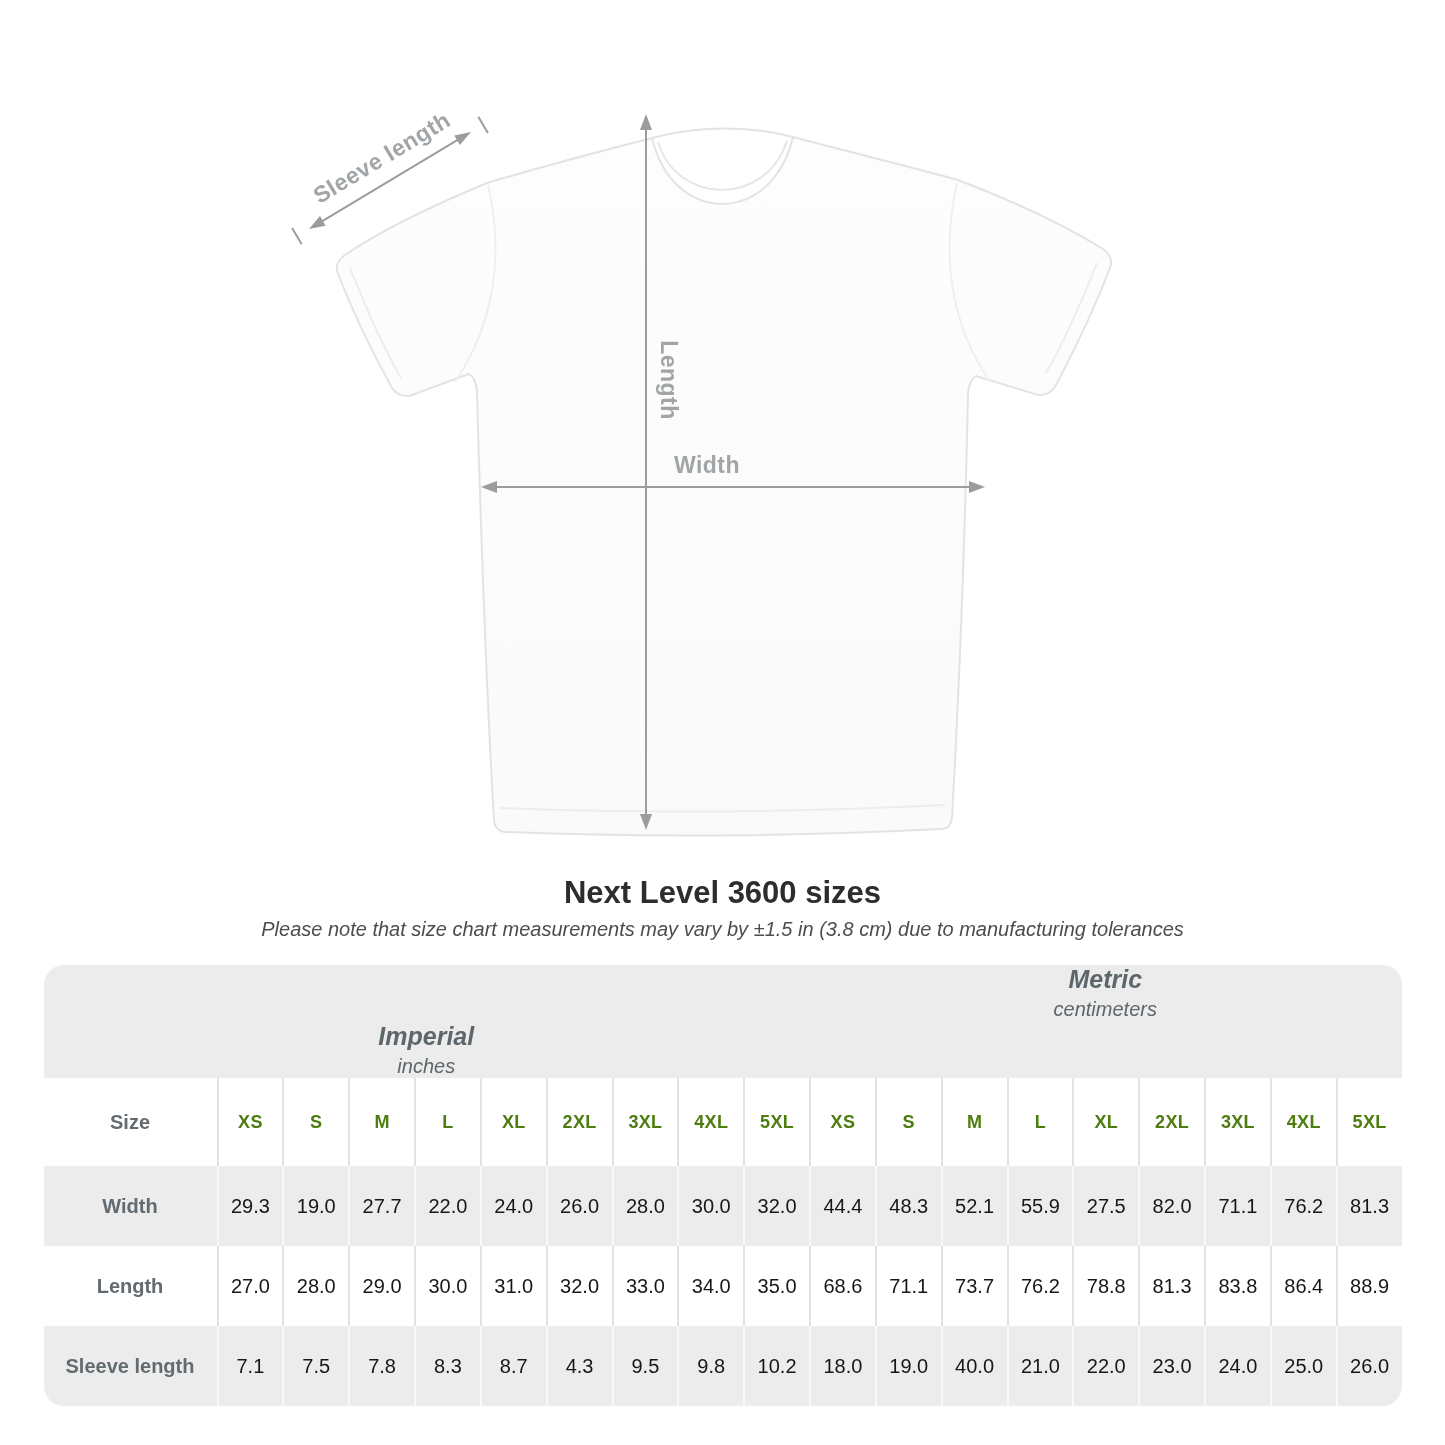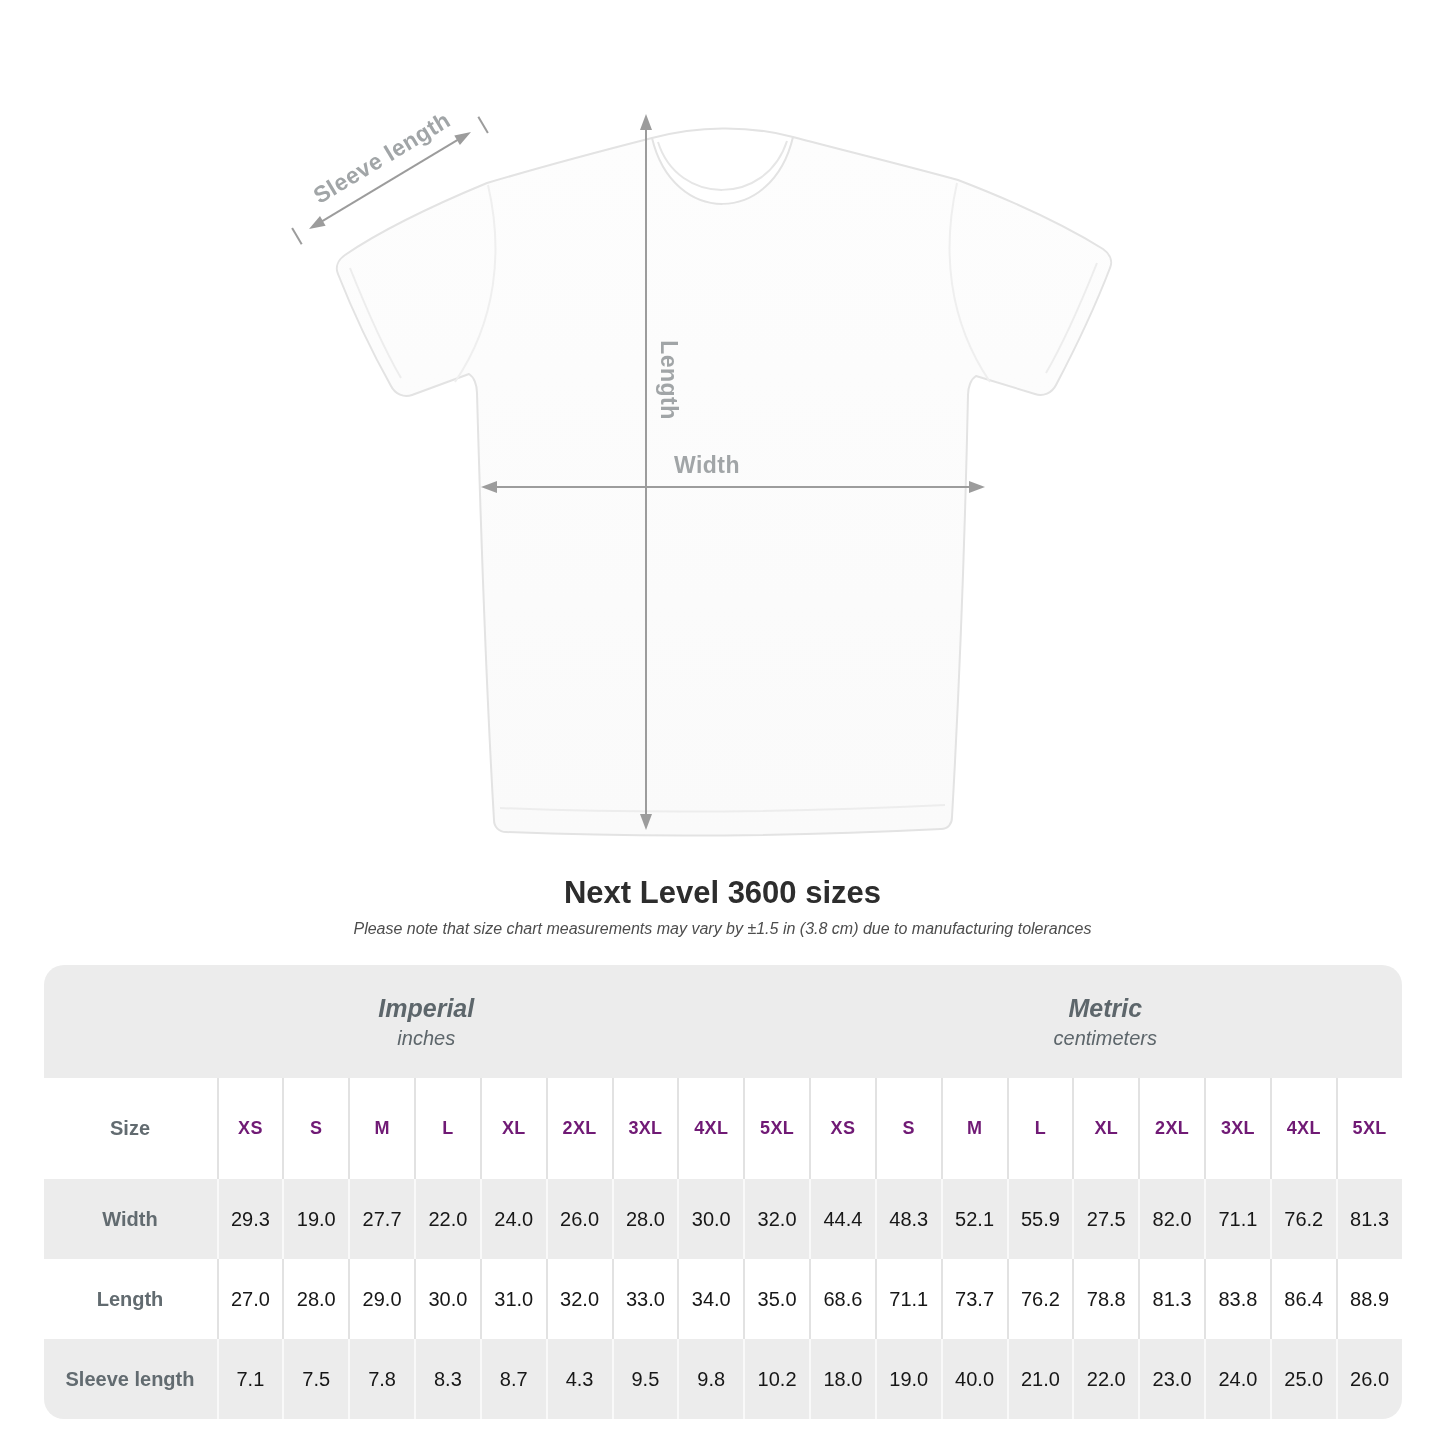--- a/index.html
+++ b/index.html
@@ -9,40 +9,40 @@
   
   .diagram{position:relative;width:1445px;height:866px;}
   .diagram svg{position:absolute;left:0;top:0;}
   .dim-label{position:absolute;font-weight:700;font-size:23px;letter-spacing:.5px;color:#a1a5a7;white-space:nowrap;}
   .dim-sleeve{left:382px;top:158px;transform:translate(-50%,-50%) rotate(-31deg);}
   .dim-length{left:668px;top:380px;transform:translate(-50%,-50%) rotate(90deg);}
   .dim-width{left:707px;top:465px;transform:translate(-50%,-50%);}
 
   
   .title{margin:8px 0 0;text-align:center;font-size:31px;line-height:37px;font-weight:700;color:#2d2d2d;}
-  .note{margin:6px 0 0;text-align:center;font-size:16px;line-height:24px;font-style:italic;color:#4d4d4d;}
+  .note{margin:6px 0 0;text-align:center;font-size:20px;line-height:24px;font-style:italic;color:#4d4d4d;}
 
   
   .size-table{margin:24px auto 0;width:1358px;border-radius:20px;overflow:hidden;background:#ffffff;}
   .band{display:grid;grid-template-columns:173px repeat(18,1fr);background:#ececec;height:113px;}
   .unit-group{display:flex;flex-direction:column;align-items:center;justify-content:center;gap:4px;}
   .g-imperial{grid-column:1 / 11;}
   .g-metric{grid-column:11 / 20;}
   .g-label{font-size:25px;font-weight:700;font-style:italic;color:#5d666b;}
   .g-sub{font-size:20px;font-style:italic;color:#5d666b;}
 
   .row{display:grid;grid-template-columns:173px repeat(18,1fr);background:#ffffff;}
   .row.shade{background:#ececec;}
-  .row-sizes{height:101px;}
+  .row-sizes{height:88px;}
   .row-data{height:80px;}
   .cell{display:flex;align-items:center;justify-content:center;height:100%;}
   .cell + .cell{border-left:2px solid #e2e2e2;}
   .row.shade .cell + .cell{border-left-color:#f9f9f9;}
   .cell.label{font-weight:700;font-size:20px;color:#626b70;}
-  .cell.head{font-weight:700;font-size:18px;color:#701a75;letter-spacing:.3px;}
+  .cell.head{font-weight:700;font-size:18px;color:#4d7c0f;letter-spacing:.3px;}
   .cell.val{font-size:20px;color:#171717;}
 </style>
 </head>
 <body>
 
 <div class="page">
 
   <div class="diagram">
     <svg width="1445" height="866" viewBox="0 0 1445 866">
       <defs>
@@ -109,27 +109,27 @@
     <div class="dim-label dim-sleeve">Sleeve length</div>
     <div class="dim-label dim-length">Length</div>
     <div class="dim-label dim-width">Width</div>
   </div>
 
   <h1 class="title">Next Level 3600 sizes</h1>
   <p class="note">Please note that size chart measurements may vary by ±1.5 in (3.8 cm) due to manufacturing tolerances</p>
 
   <div class="size-table">
     <div class="band">
+      <div class="unit-group g-metric">
+        <div class="g-label">Metric</div>
+        <div class="g-sub">centimeters</div>
+      </div>
       <div class="unit-group g-imperial">
         <div class="g-label">Imperial</div>
         <div class="g-sub">inches</div>
-      </div>
-      <div class="unit-group g-metric">
-        <div class="g-label">Metric</div>
-        <div class="g-sub">centimeters</div>
       </div>
     </div>
     <div>
         <div class="row row-sizes">
           <div class="cell label">Size</div>
           <div class="cell head">XS</div>
           <div class="cell head">S</div>
           <div class="cell head">M</div>
           <div class="cell head">L</div>
           <div class="cell head">XL</div>

